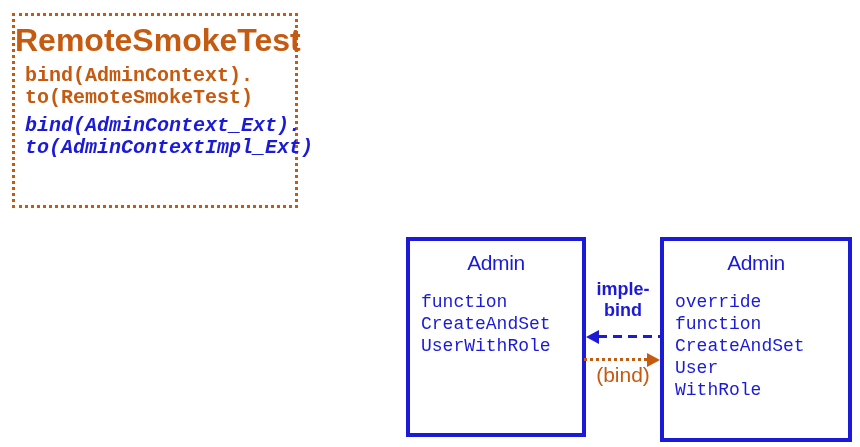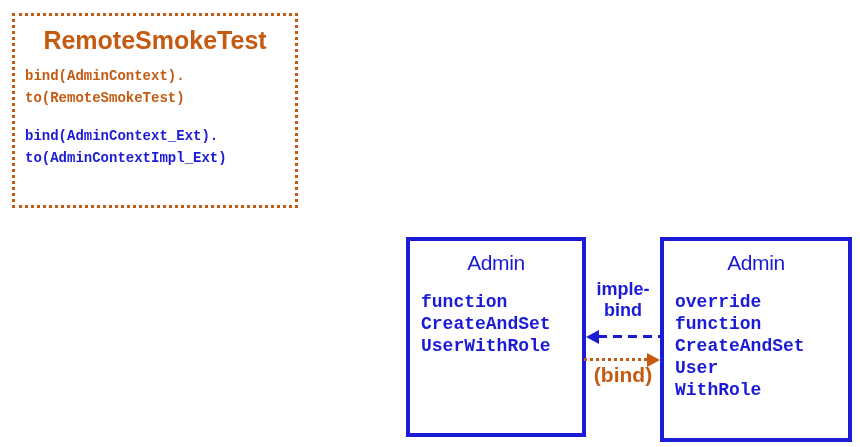--- a/index.html
+++ b/index.html
@@ -29,33 +29,33 @@
     height: 195px;
     border: 3px dotted var(--orange);
     box-sizing: border-box;
     background: #ffffff;
   }
   .helper-title {
     margin-top: 9px;
     text-align: center;
     color: var(--orange);
     font-weight: bold;
-    font-size: 25px;
+    font-size: 32px;
     line-height: 31px;
   }
   .code {
     font-family: "Liberation Mono", "DejaVu Sans Mono", monospace;
     font-weight: bold;
-    font-size: 14px;
+    font-size: 20px;
     line-height: 22px;
     margin-left: 10px;
     white-space: nowrap;
   }
   .code-orange { color: var(--orange); margin-top: 9px; }
-  .code-blue   { color: var(--blue);   margin-top: 16px; }
+  .code-blue   { color: var(--blue);   margin-top: 6px; font-style: italic; }
 
   
   .class-box {
     position: absolute;
     border: 4px solid var(--blue);
     box-sizing: border-box;
     background: #ffffff;
   }
   .iface-box {
     left: 406px;
@@ -77,21 +77,21 @@
     font-size: 21px;
     line-height: 30px;
     letter-spacing: -0.4px;
     white-space: nowrap;
   }
   .class-members {
     margin-top: 13px;
     margin-left: 11px;
     color: var(--blue);
     font-family: "Liberation Mono", "DejaVu Sans Mono", monospace;
-    font-weight: bold;
+    font-weight: normal;
     font-size: 18px;
     line-height: 22px;
     white-space: nowrap;
   }
 
   
   .implements-label {
     position: absolute;
     left: 586px;
     top: 279px;
@@ -102,21 +102,21 @@
     font-size: 18px;
     line-height: 21px;
   }
   .bind-label {
     position: absolute;
     left: 586px;
     top: 362px;
     width: 74px;
     text-align: center;
     color: var(--orange);
-    font-weight: bold;
+    font-weight: normal;
     font-size: 21px;
     line-height: 26px;
   }
   .arrow-line {
     position: absolute;
     height: 3px;
   }
   .dashed-blue {
     left: 598px;
     top: 335px;

